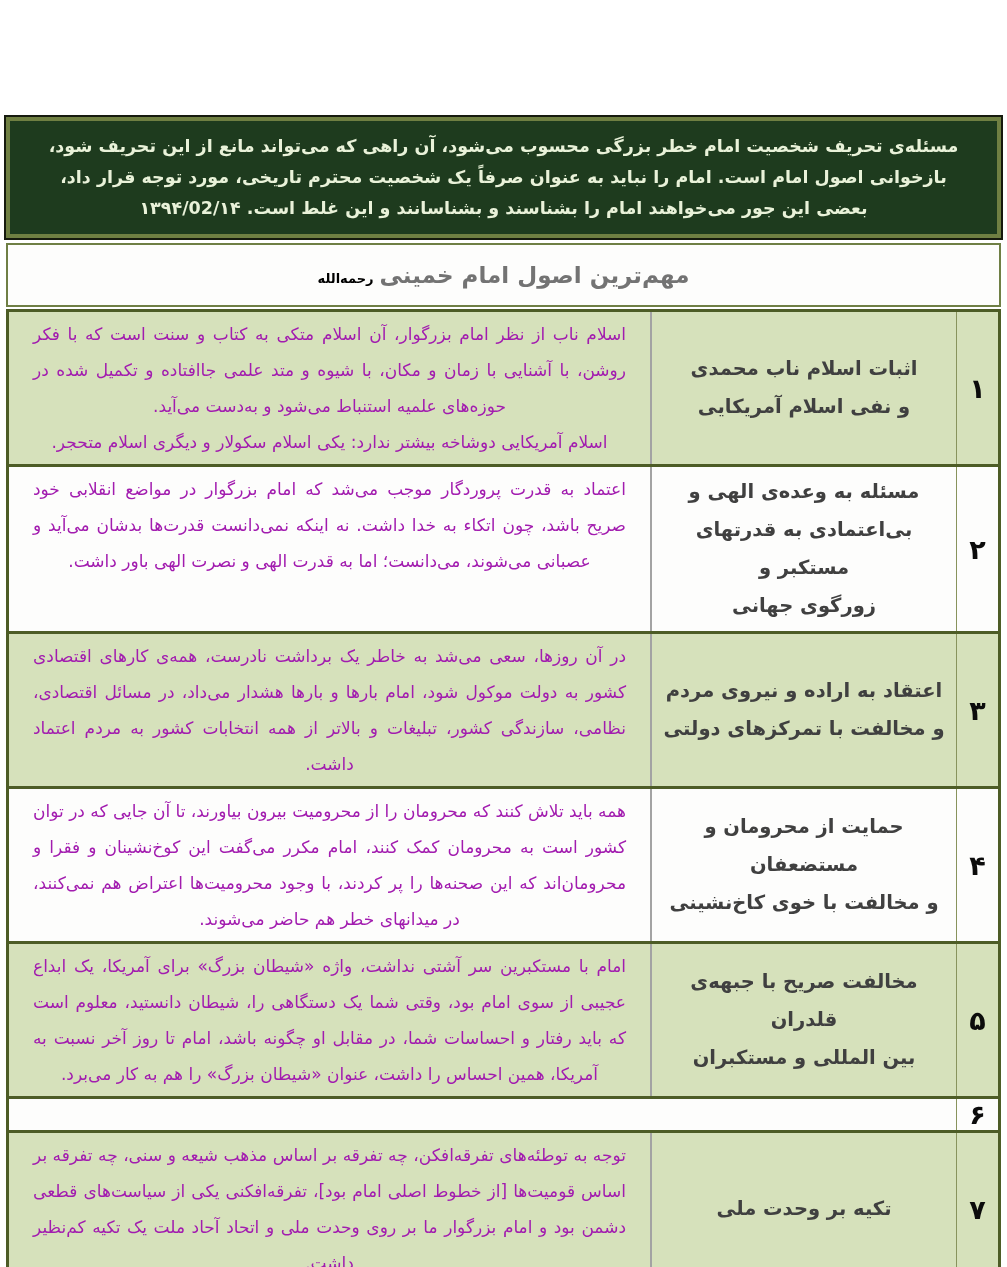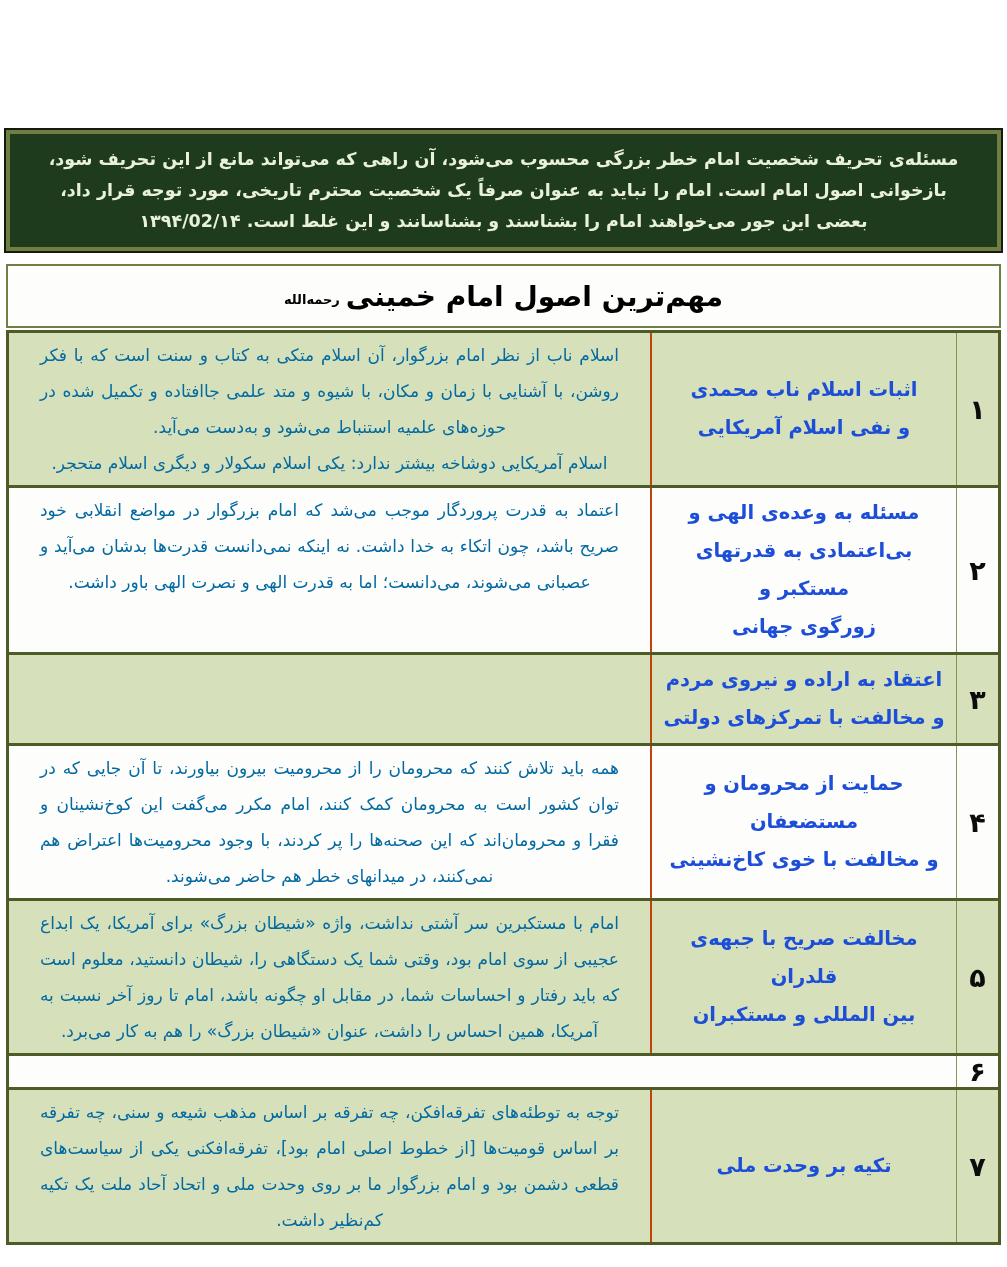--- a/index.html
+++ b/index.html
@@ -14,21 +14,21 @@
     width: 999px;
     margin: 0 auto;
     padding-top: 117px;
     direction: rtl;
   }
   
   .banner {
     background: #1e3b1e;
     border: 4px solid #6f7f42;
     box-shadow: 0 0 0 2px #161a0e;
-    margin: 13px 2px;
+    margin: 0 2px;
     padding: 10px 2px;
     text-align: center;
   }
   .banner .bline {
     color: #e9f2d9;
     font-weight: bold;
     font-size: 17.5px;
     line-height: 31px;
     white-space: nowrap;
   }
@@ -36,21 +36,21 @@
   .titlebox {
     margin: 5px 2px 0 2px;
     background: #fdfdfc;
     border: 2px solid #6f7f45;
     height: 60px;
     display: flex;
     align-items: center;
     justify-content: center;
     gap: 6px;
   }
-  .titlebox .main { font-size: 28px; font-weight: bold; color: #000000; }
+  .titlebox .main { font-size: 23px; font-weight: bold; color: #737373; }
   .titlebox .suffix { font-size: 13px; font-weight: bold; color: #000; padding-top: 6px; }
   
   .table {
     margin: 2px 2px 0 2px;
     border: 3px solid #4d5c26;
     direction: rtl;
   }
   .trow {
     display: grid;
     grid-template-columns: 42px 306px 1fr;
@@ -61,38 +61,38 @@
   .trow.green { background: #d6e1bb; }
   .trow.white { background: #fdfdfc; }
   .cell { display: flex; align-items: center; justify-content: center; }
   .cell.num {
     border-left: 1px solid #88935c;
     font-size: 27px;
     font-weight: bold;
     color: #0c0c0c;
   }
   .cell.title {
-    border-left: 2px solid #c2410c;
+    border-left: 2px solid #a3a3a3;
     font-size: 19.5px;
     font-weight: bold;
-    color: #1d4ed8;
+    color: #404040;
     text-align: center;
     line-height: 38px;
     white-space: pre-line;
     padding: 6px 8px;
   }
   .cell.body {
     display: block;
     font-size: 17px;
-    color: #0369a1;
+    color: #a21caf;
     line-height: 36px;
     text-align: justify;
     text-align-last: center;
     white-space: pre-line;
-    padding: 4px 31px;
+    padding: 4px 24px;
   }
   
   .watermark {
     position: absolute;
     left: 0;
     top: 1304px;
     background: #4d4a46;
     padding: 2px 5px 3px 6px;
     direction: ltr;
     font-style: italic;
@@ -135,20 +135,21 @@
       <div class="cell title">مسئله به وعده‌ی الهی و
 بی‌اعتمادی به قدرتهای مستکبر و
 زورگوی جهانی</div>
       <div class="cell body">اعتماد به قدرت پروردگار موجب می‌شد که امام بزرگوار در مواضع انقلابی خود صریح باشد، چون اتکاء به خدا داشت. نه اینکه نمی‌دانست قدرت‌ها بدشان می‌آید و عصبانی می‌شوند، می‌دانست؛ اما به قدرت الهی و نصرت الهی باور داشت.</div>
     </div>
 
     <div class="trow green">
       <div class="cell num">۳</div>
       <div class="cell title">اعتقاد به اراده و نیروی مردم
 و مخالفت با تمرکزهای دولتی</div>
+      <div class="cell body">در آن روزها، سعی می‌شد به خاطر یک برداشت نادرست، همه‌ی کارهای اقتصادی کشور به دولت موکول شود، امام بارها و بارها هشدار می‌داد، در مسائل اقتصادی، نظامی، سازندگی کشور، تبلیغات و بالاتر از همه انتخابات کشور به مردم اعتماد داشت.</div>
     </div>
 
     <div class="trow white">
       <div class="cell num">۴</div>
       <div class="cell title">حمایت از محرومان و مستضعفان
 و مخالفت با خوی کاخ‌نشینی</div>
       <div class="cell body">همه باید تلاش کنند که محرومان را از محرومیت بیرون بیاورند، تا آن جایی که در توان کشور است به محرومان کمک کنند، امام مکرر می‌گفت این کوخ‌نشینان و فقرا و محرومان‌اند که این صحنه‌ها را پر کردند، با وجود محرومیت‌ها اعتراض هم نمی‌کنند، در میدانهای خطر هم حاضر می‌شوند.</div>
     </div>
 
     <div class="trow green">

